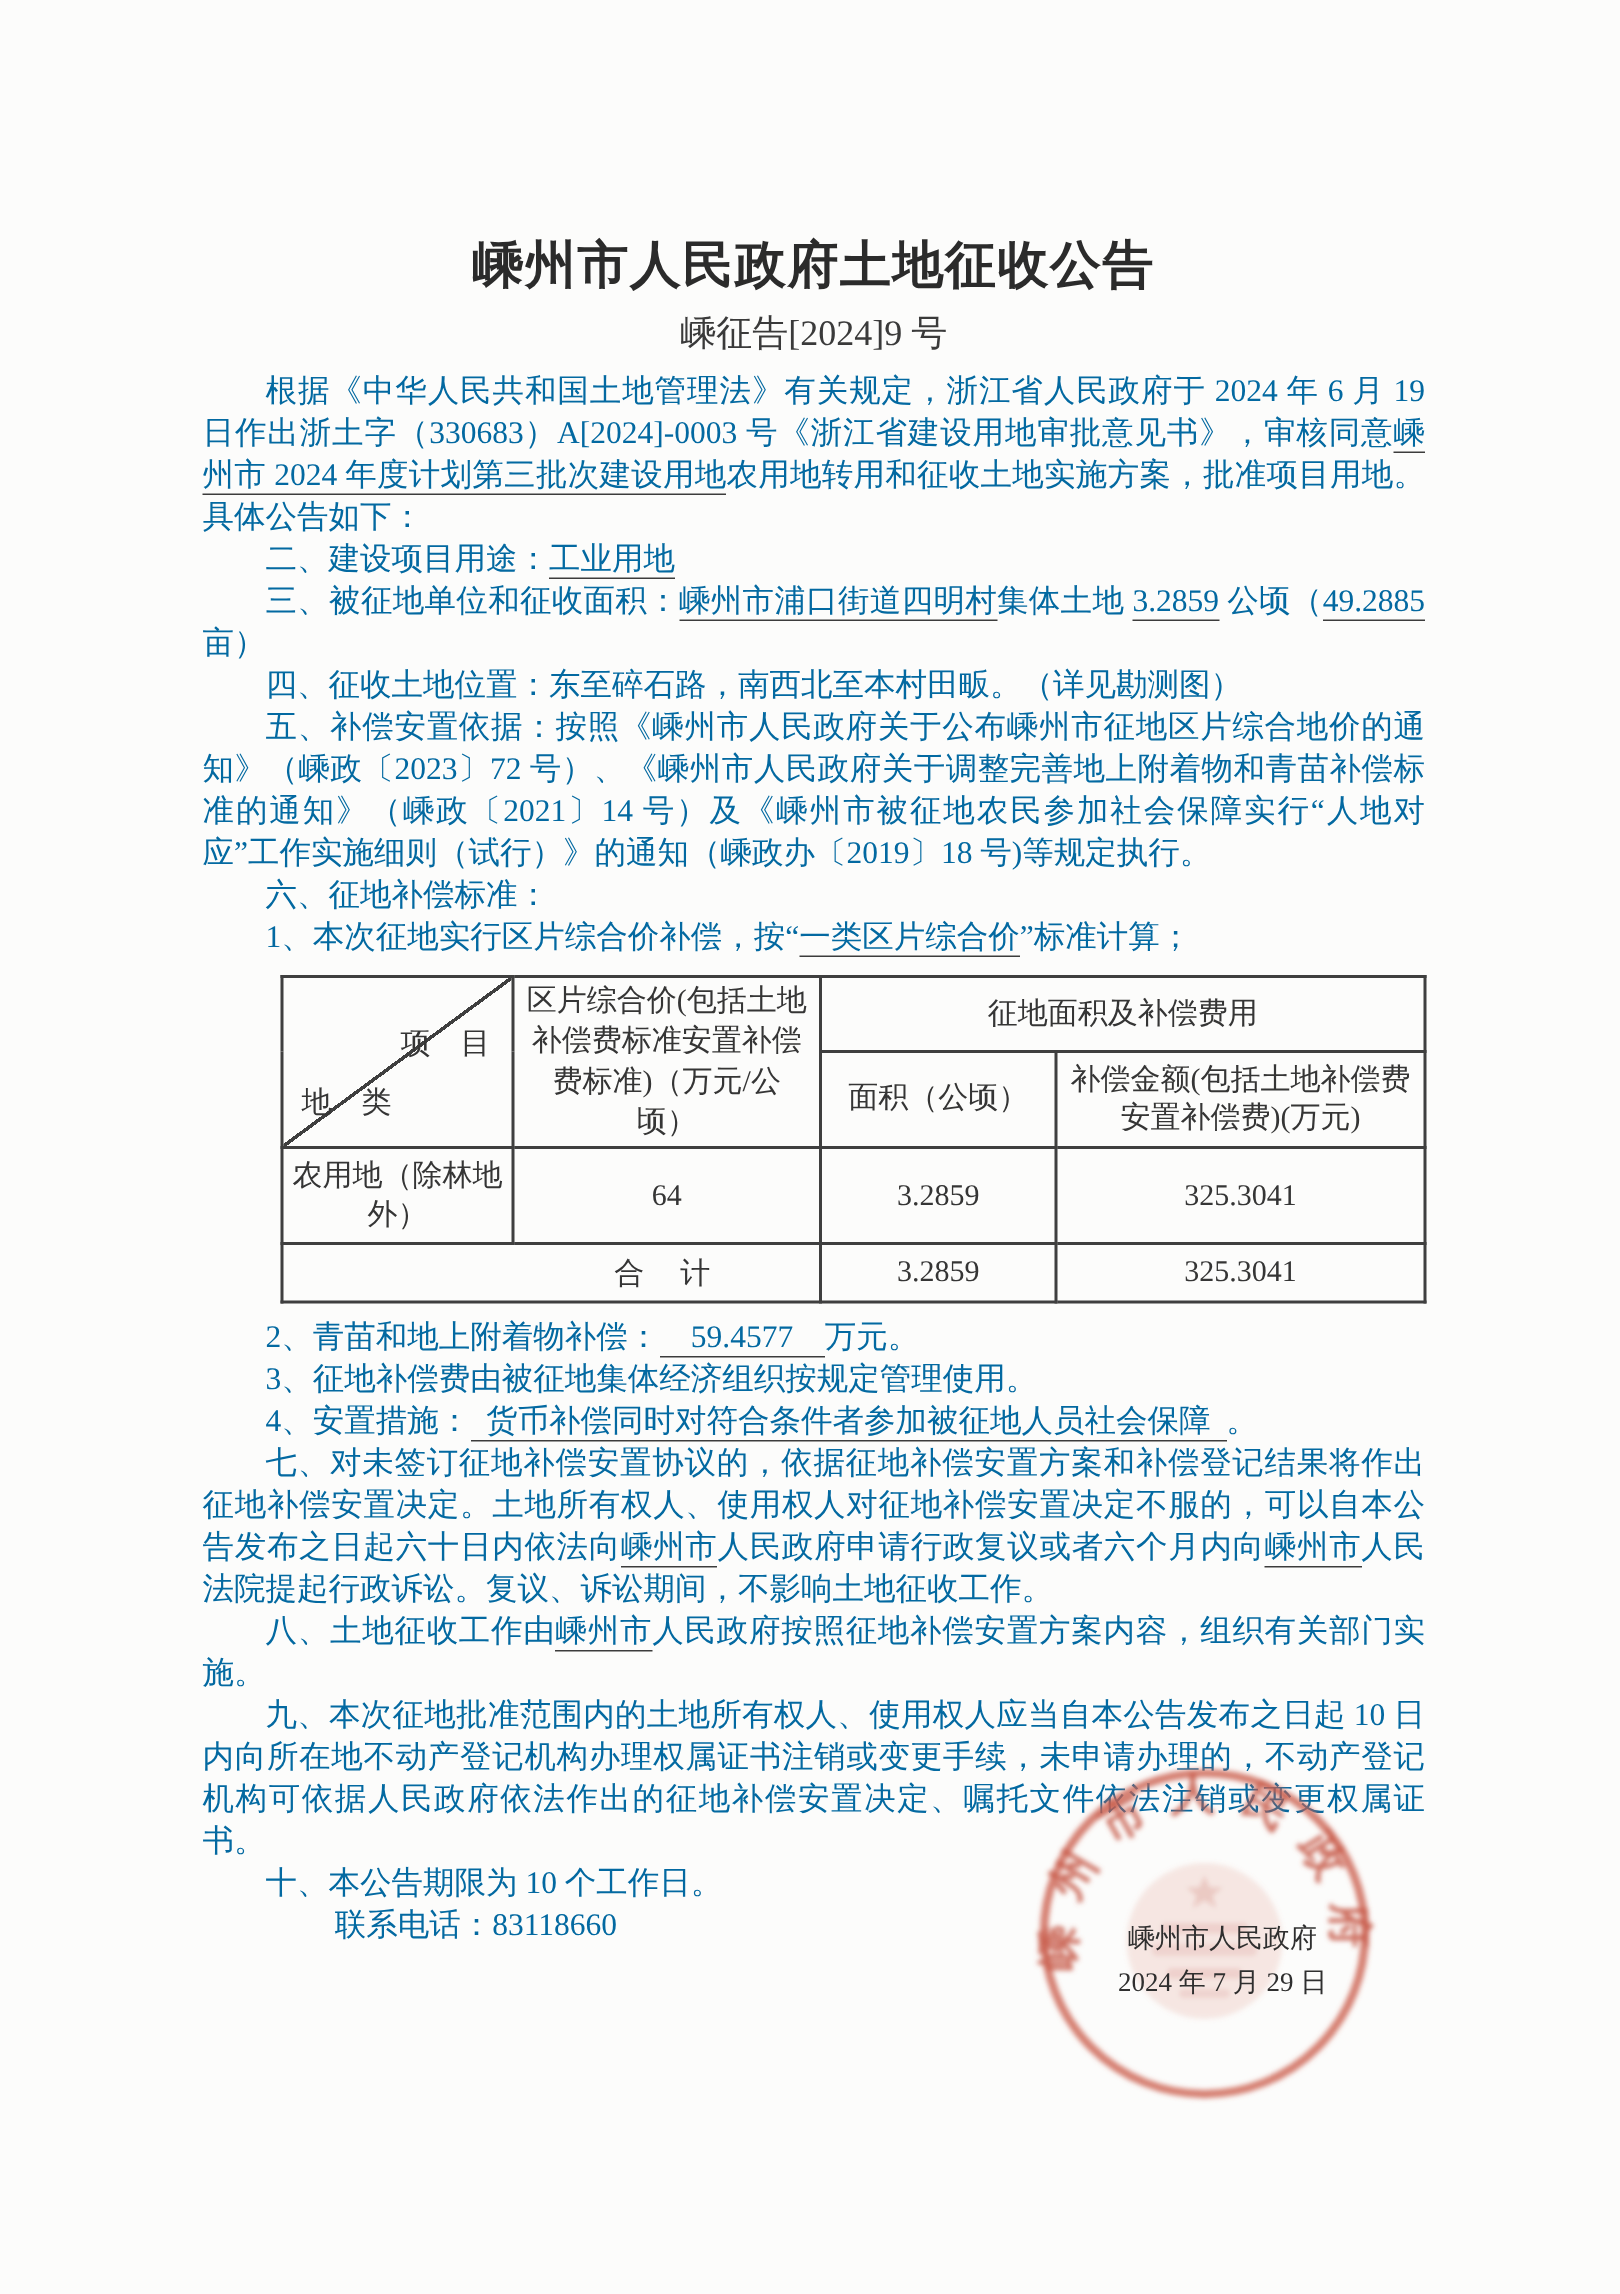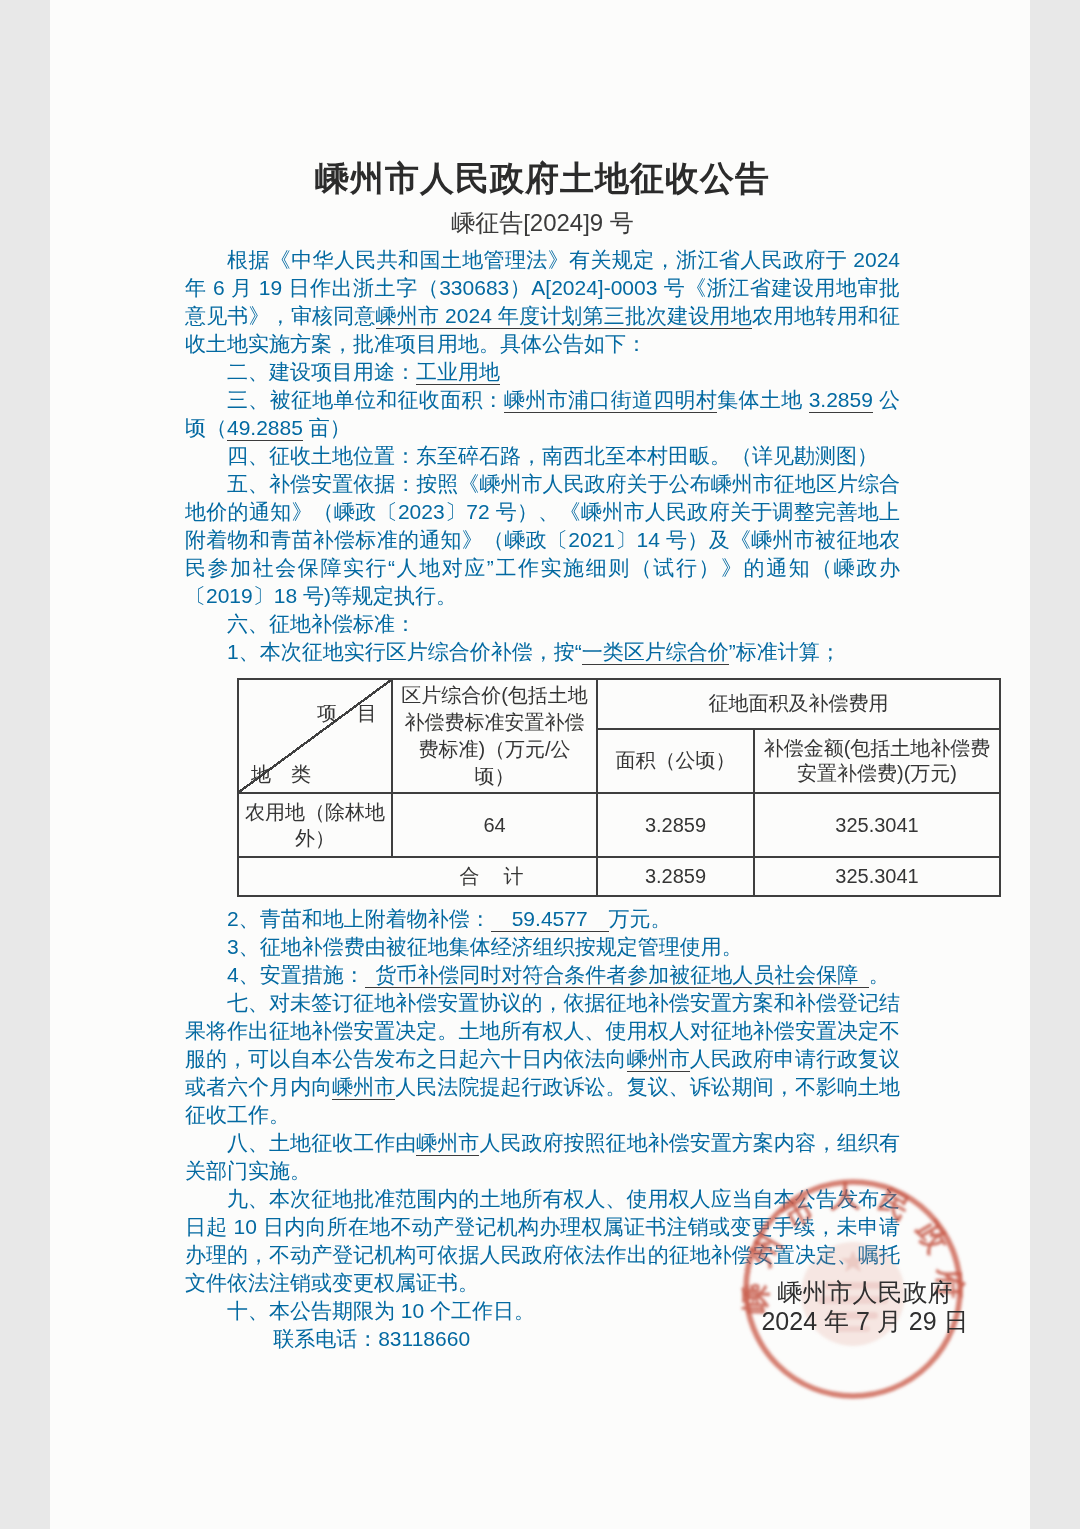--- a/index.html
+++ b/index.html
@@ -1,22 +1,22 @@
 <!DOCTYPE html>
 <html><head>
 <meta charset="utf-8">
 <style>
   html,body{margin:0;padding:0;background:#e8e8e8;}
   .page{
     position:relative;
-    width:980px;height:1529px;
+    width:1080px;height:1529px;
     margin:0 auto;
     background:#fcfcfb;
     overflow:hidden;
-    font-family:Liberation Sans, sans-serif;
+    font-family:Liberation Serif, serif;
     color:#333;
   }
   .doc{
     position:absolute;
     left:135px; right:130px; top:158px;
   }
   .title{
     margin:0;
     font-size:34px;
     line-height:40px;
@@ -67,35 +67,35 @@
     height:98px;
   }
   .corner-bg{
     position:absolute; inset:0;
     background:linear-gradient(to bottom right,
       transparent calc(50% - 1.2px),
       #3f3f3f calc(50% - 1.2px),
       #3f3f3f calc(50% + 1.2px),
       transparent calc(50% + 1.2px));
   }
-  .corner-top{ position:absolute; top:20px; right:14px;text-align:right; }
-  .corner-bottom{ position:absolute; bottom:4px; left:12px; }
+  .corner-top{ position:absolute; top:30px; right:14px;text-align:right; }
+  .corner-bottom{ position:absolute; bottom:16px; left:12px; }
   td.price-h{ text-align:justify; line-height:27px; padding:2px 10px; }
   tr.grow td{ height:42px; }
   tr.subrow td{ height:56px; line-height:25px; }
   tr.datarow td{ height:58px; line-height:26px; }
   tr.totalrow td{ height:33px; }
   td.total-label{ text-indent:150px; letter-spacing:2px; }
   
   .sign{
     position:absolute;
     left:690px; top:1278px;
     width:250px;
     text-align:center;
-    font-size:25px;
+    font-size:18px;
     line-height:29px;
     color:#2f2f2f;
     z-index:3;
   }
   .seal{
     position:absolute;
     left:678px; top:1164px;
     width:250px; height:250px;
     z-index:2;
     pointer-events:none;

